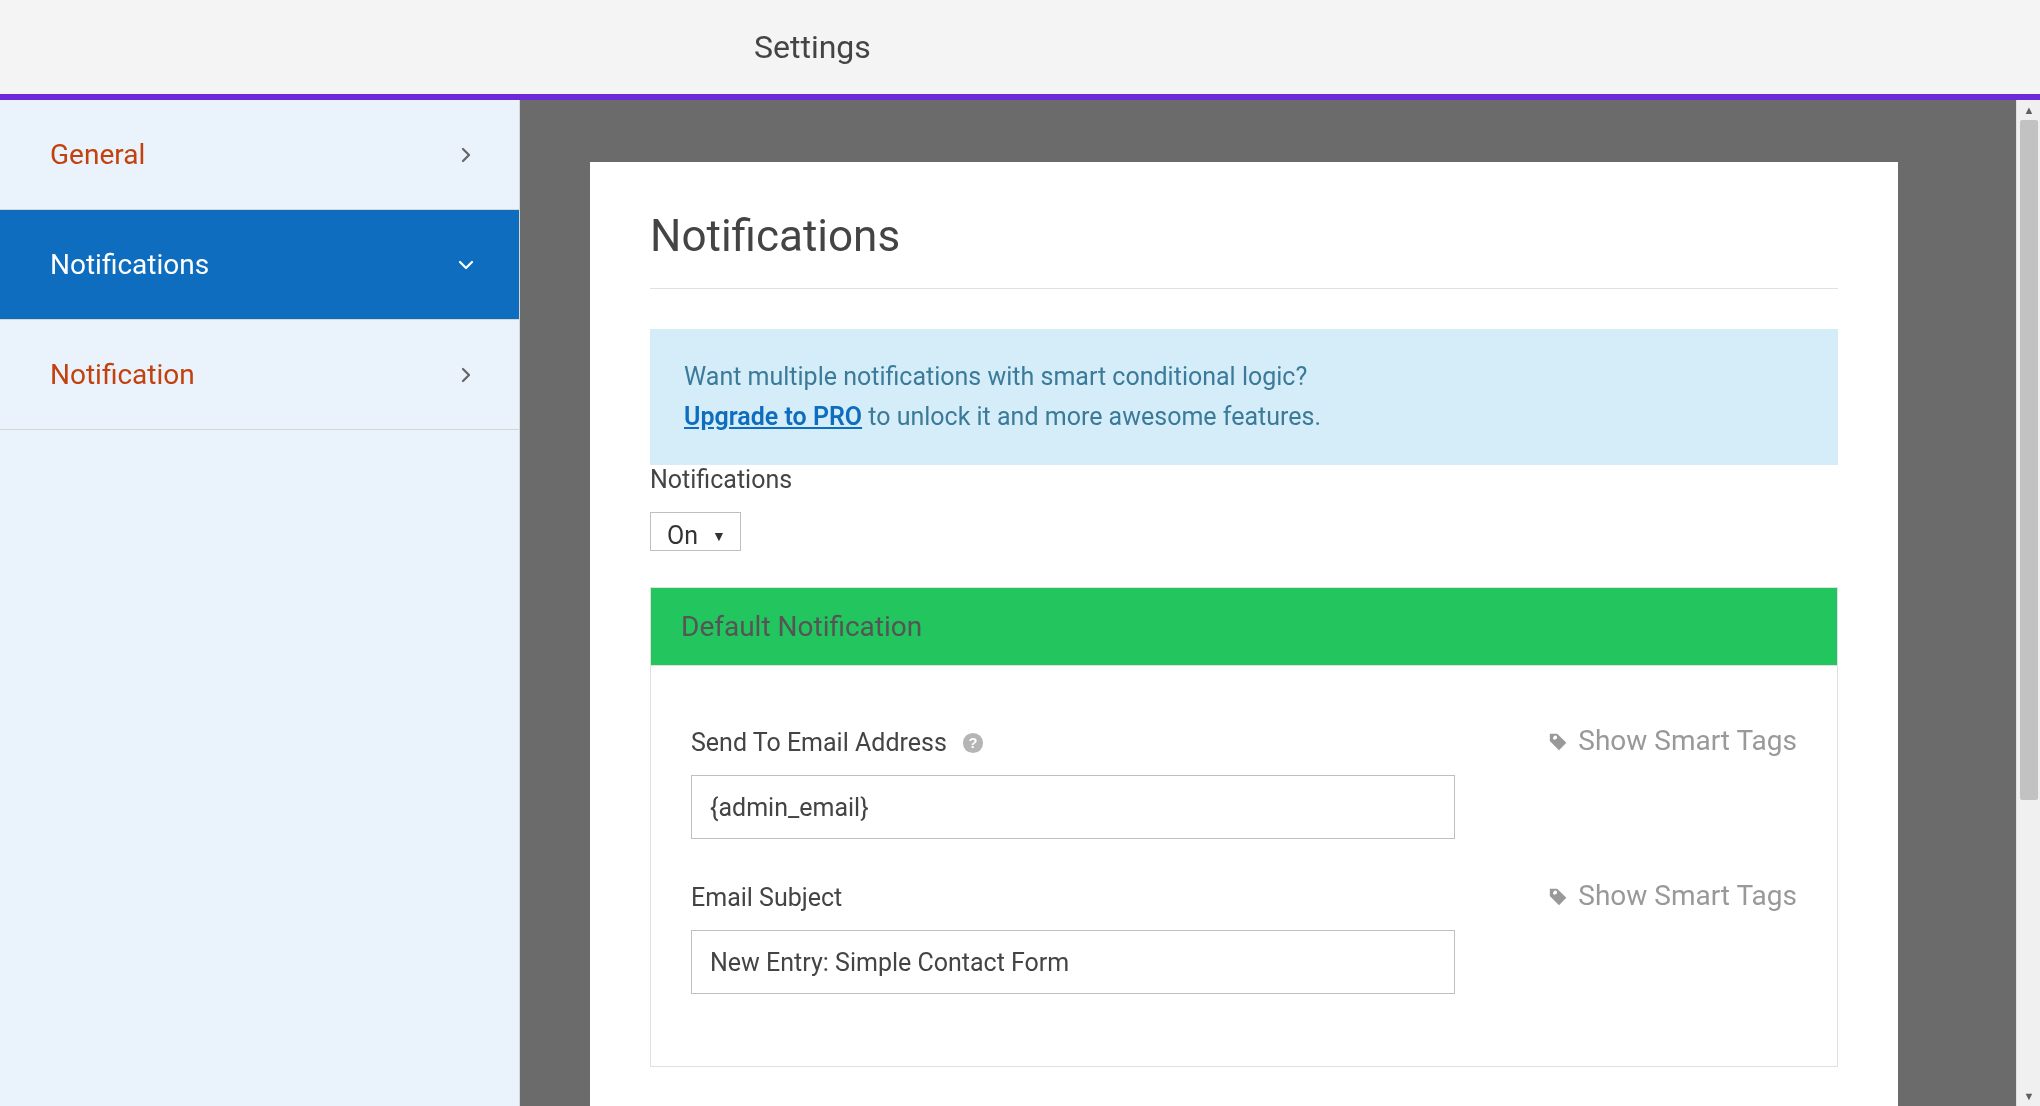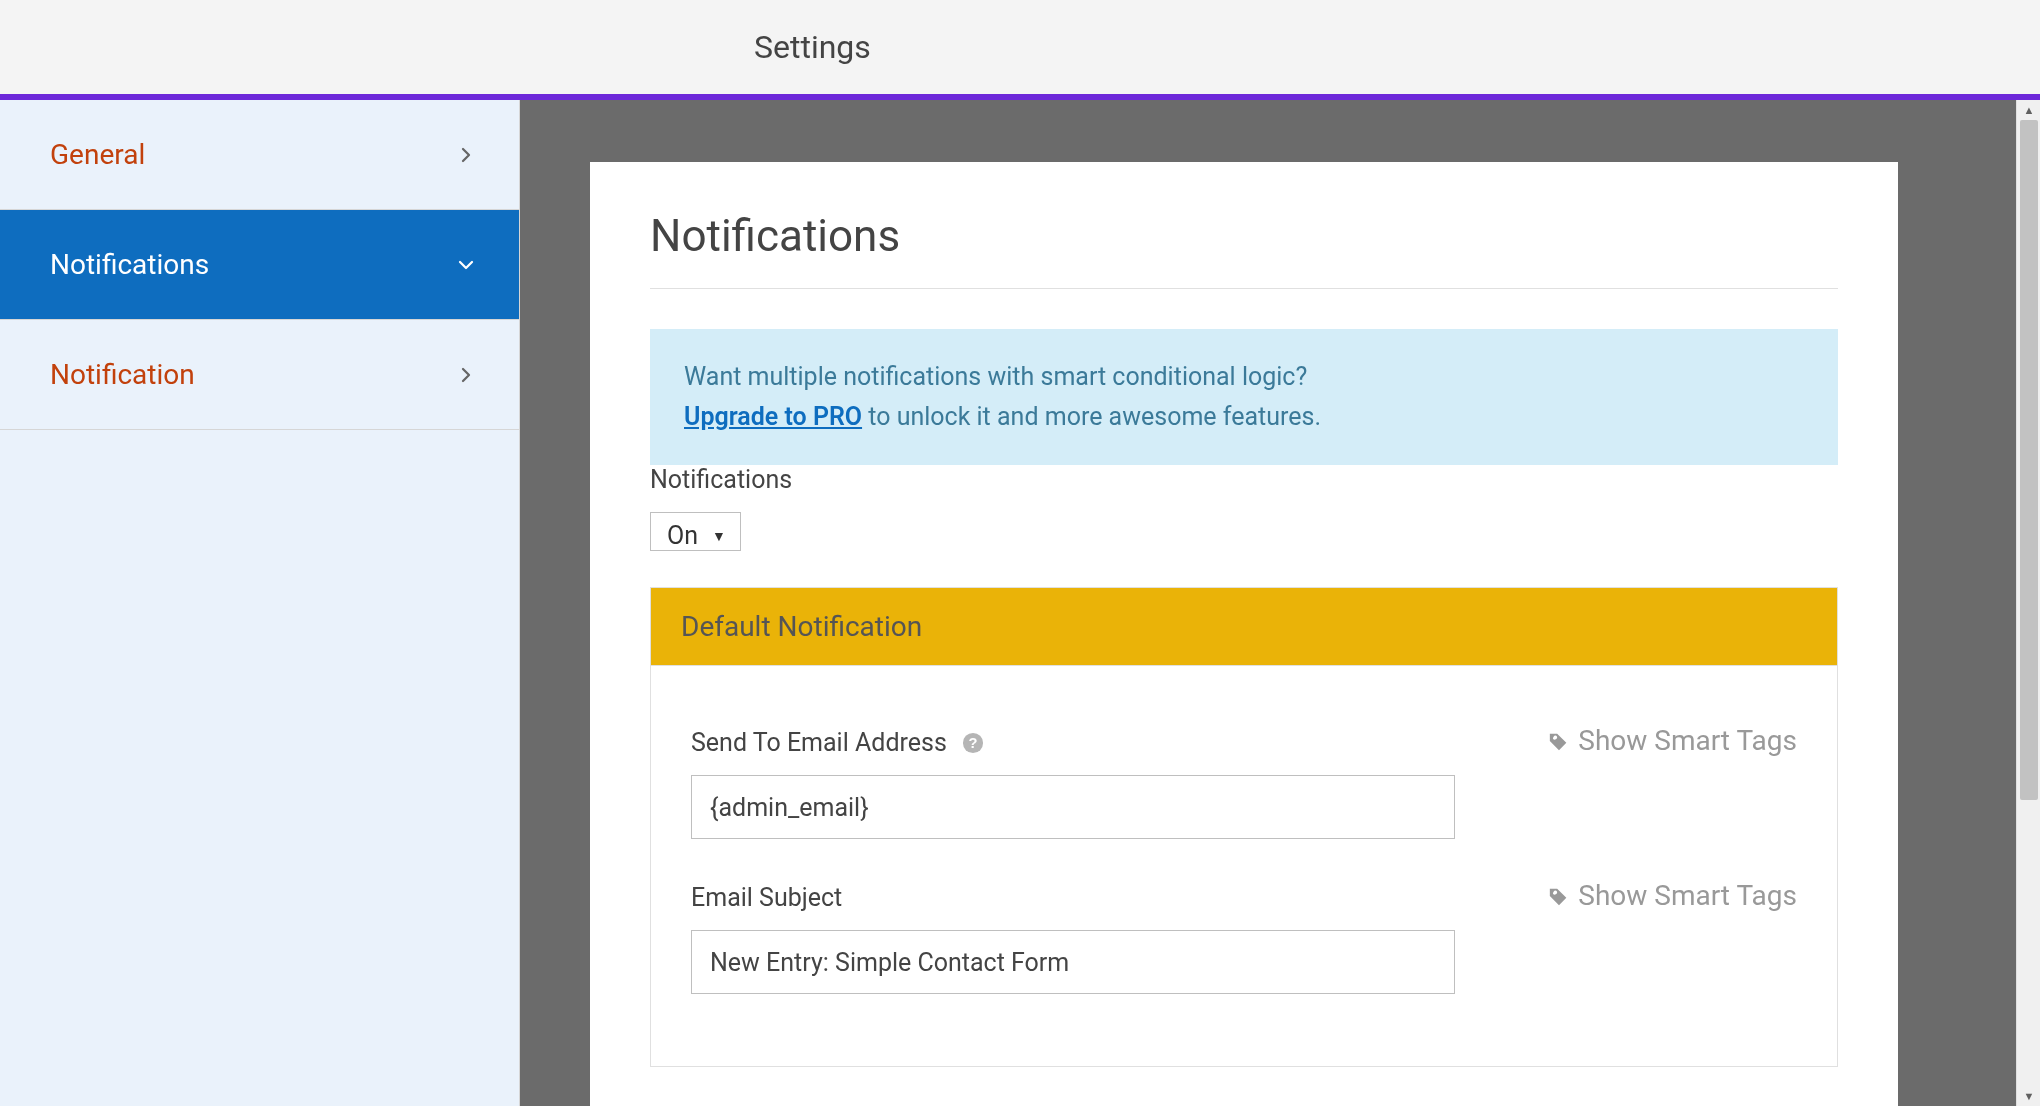--- a/index.html
+++ b/index.html
@@ -130,21 +130,21 @@
   .select-wrap .caret {
     margin-left: 14px;
     font-size: 14px;
   }
 
   .notif-block {
     border: 1px solid #e0e0e0;
     margin-top: 36px;
   }
   .notif-header {
-    background: #eab308;
+    background: #22c55e;
     padding: 22px 30px;
     font-size: 28px;
     color: #555;
     border-bottom: 1px solid #e0e0e0;
   }
   .notif-body {
     padding: 18px 40px 40px 40px;
   }
 
   .form-row {

